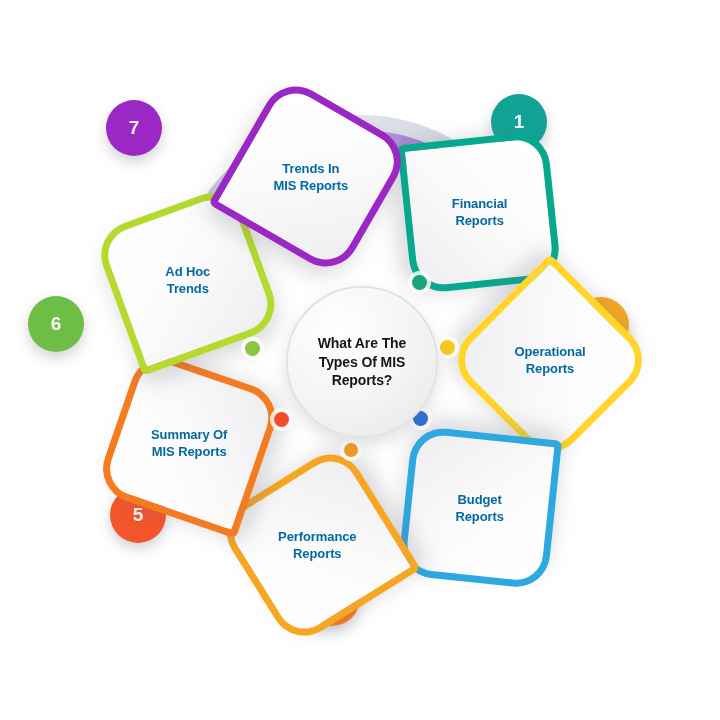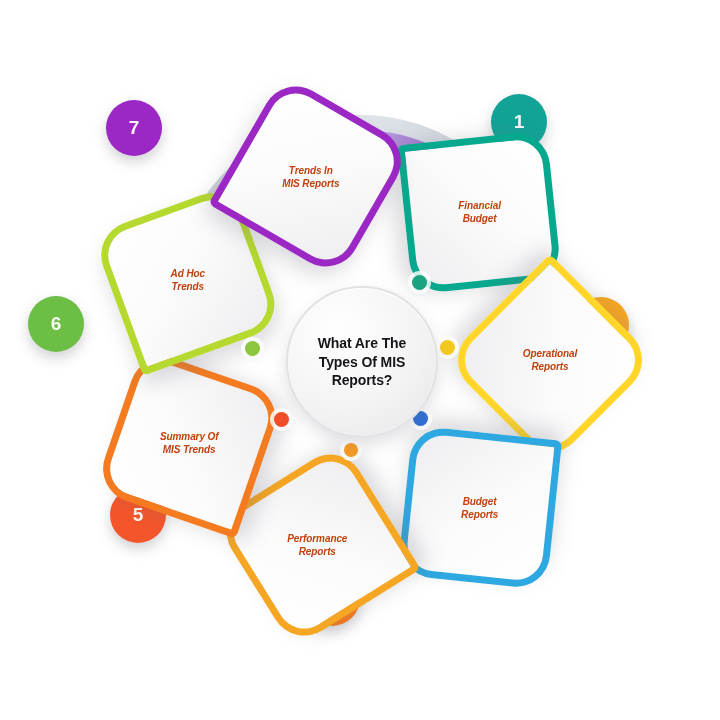--- a/index.html
+++ b/index.html
@@ -86,28 +86,27 @@
   .petal-label {
     position: absolute;
     left: -75px;
     top: -75px;
     width: 150px;
     height: 150px;
     display: flex;
     align-items: center;
     justify-content: center;
     text-align: center;
-    font-size: 10px;
+    font-size: 13px;
     font-weight: bold;
     line-height: 1.34;
-    color: #c2410c;
+    color: #0369a1;
     letter-spacing: -0.1px;
     white-space: pre-line;
     pointer-events: none;
-    font-style: italic;
   }
   .badge {
     position: absolute;
     width: 56px;
     height: 56px;
     border-radius: 50%;
     display: flex;
     align-items: center;
     justify-content: center;
     font-size: 19px;
@@ -176,41 +175,41 @@
       </div>
     <div class="badge" style="left: 106px; top: 100px; background: rgb(155, 39, 196);">
         <span>7</span>
       </div>
   </div>
 
   <div>
     <div class="petal-slot" style="transform: translate(119.6px, -147.7px);">
       <div class="petal-shape" style="transform: rotate(84deg); border-color: rgb(7, 169, 142); border-image: none 100% / 1 / 0 stretch; border-radius: 34px 34px 34px 6px; background: linear-gradient(140deg, rgb(255, 255, 255) 0%, rgb(251, 251, 252) 46%, rgb(238, 238, 240) 100%); box-shadow: rgba(110, 110, 125, 0.25) 0px 10px 20px, rgb(17, 183, 154) 0px 0px 0px 0px inset;"></div>
       <div class="petal-label">Financial
-Budget</div>
+Reports</div>
     </div>
     <div class="petal-slot" style="transform: translate(190px, 0px);">
       <div class="petal-shape" style="transform: rotate(135deg); border-color: rgb(255, 214, 41); border-image: none 100% / 1 / 0 stretch; border-radius: 34px 34px 34px 6px; background: linear-gradient(140deg, rgb(255, 255, 255) 0%, rgb(251, 251, 252) 46%, rgb(238, 238, 240) 100%); box-shadow: rgba(110, 110, 125, 0.25) 0px 10px 20px, rgb(251, 200, 23) 0px 0px 0px 0px inset;"></div>
       <div class="petal-label">Operational
 Reports</div>
     </div>
     <div class="petal-slot" style="transform: translate(119.6px, 147.7px);">
       <div class="petal-shape" style="transform: rotate(186deg); border-color: rgb(45, 168, 224); border-image: none 100% / 1 / 0 stretch; border-radius: 34px 34px 34px 6px; background: linear-gradient(140deg, rgb(255, 255, 255) 0%, rgb(251, 251, 252) 46%, rgb(238, 238, 240) 100%); box-shadow: rgba(110, 110, 125, 0.25) 0px 10px 20px, rgb(31, 150, 214) 0px 0px 0px 0px inset;"></div>
       <div class="petal-label">Budget
 Reports</div>
     </div>
     <div class="petal-slot" style="transform: translate(-42.7px, 185.1px);">
       <div class="petal-shape" style="transform: rotate(238deg); border-color: rgb(245, 166, 35); border-image: none 100% / 1 / 0 stretch; border-radius: 34px 34px 34px 6px; background: linear-gradient(140deg, rgb(255, 255, 255) 0%, rgb(251, 251, 252) 46%, rgb(238, 238, 240) 100%); box-shadow: rgba(110, 110, 125, 0.25) 0px 10px 20px, rgb(240, 140, 28) 0px 0px 0px 0px inset;"></div>
       <div class="petal-label">Performance
 Reports</div>
     </div>
     <div class="petal-slot" style="transform: translate(-170.8px, 83.3px);">
       <div class="petal-shape" style="transform: rotate(289deg); border-color: rgb(244, 123, 32); border-image: none 100% / 1 / 0 stretch; border-radius: 34px 34px 34px 6px; background: linear-gradient(140deg, rgb(255, 255, 255) 0%, rgb(251, 251, 252) 46%, rgb(238, 238, 240) 100%); box-shadow: rgba(110, 110, 125, 0.25) 0px 10px 20px, rgb(242, 106, 32) 0px 0px 0px 0px inset;"></div>
       <div class="petal-label">Summary Of
-MIS Trends</div>
+MIS Reports</div>
     </div>
     <div class="petal-slot" style="transform: translate(-172.2px, -80.3px);">
       <div class="petal-shape" style="transform: rotate(340deg); border-color: rgb(181, 217, 46); border-image: none 100% / 1 / 0 stretch; border-radius: 34px 34px 34px 6px; background: linear-gradient(140deg, rgb(255, 255, 255) 0%, rgb(251, 251, 252) 46%, rgb(238, 238, 240) 100%); box-shadow: rgba(110, 110, 125, 0.25) 0px 10px 20px, rgb(164, 209, 43) 0px 0px 0px 0px inset;"></div>
       <div class="petal-label">Ad Hoc
 Trends</div>
     </div>
     <div class="petal-slot" style="transform: translate(-49.2px, -183.5px);">
       <div class="petal-shape" style="transform: rotate(390deg); border-color: rgb(155, 39, 196); border-image: none 100% / 1 / 0 stretch; border-radius: 34px 34px 34px 6px; background: linear-gradient(140deg, rgb(255, 255, 255) 0%, rgb(251, 251, 252) 46%, rgb(238, 238, 240) 100%); box-shadow: rgba(110, 110, 125, 0.25) 0px 10px 20px, rgb(211, 50, 184) 0px 0px 0px 0px inset;"></div>
       <div class="petal-label">Trends In
 MIS Reports</div>

